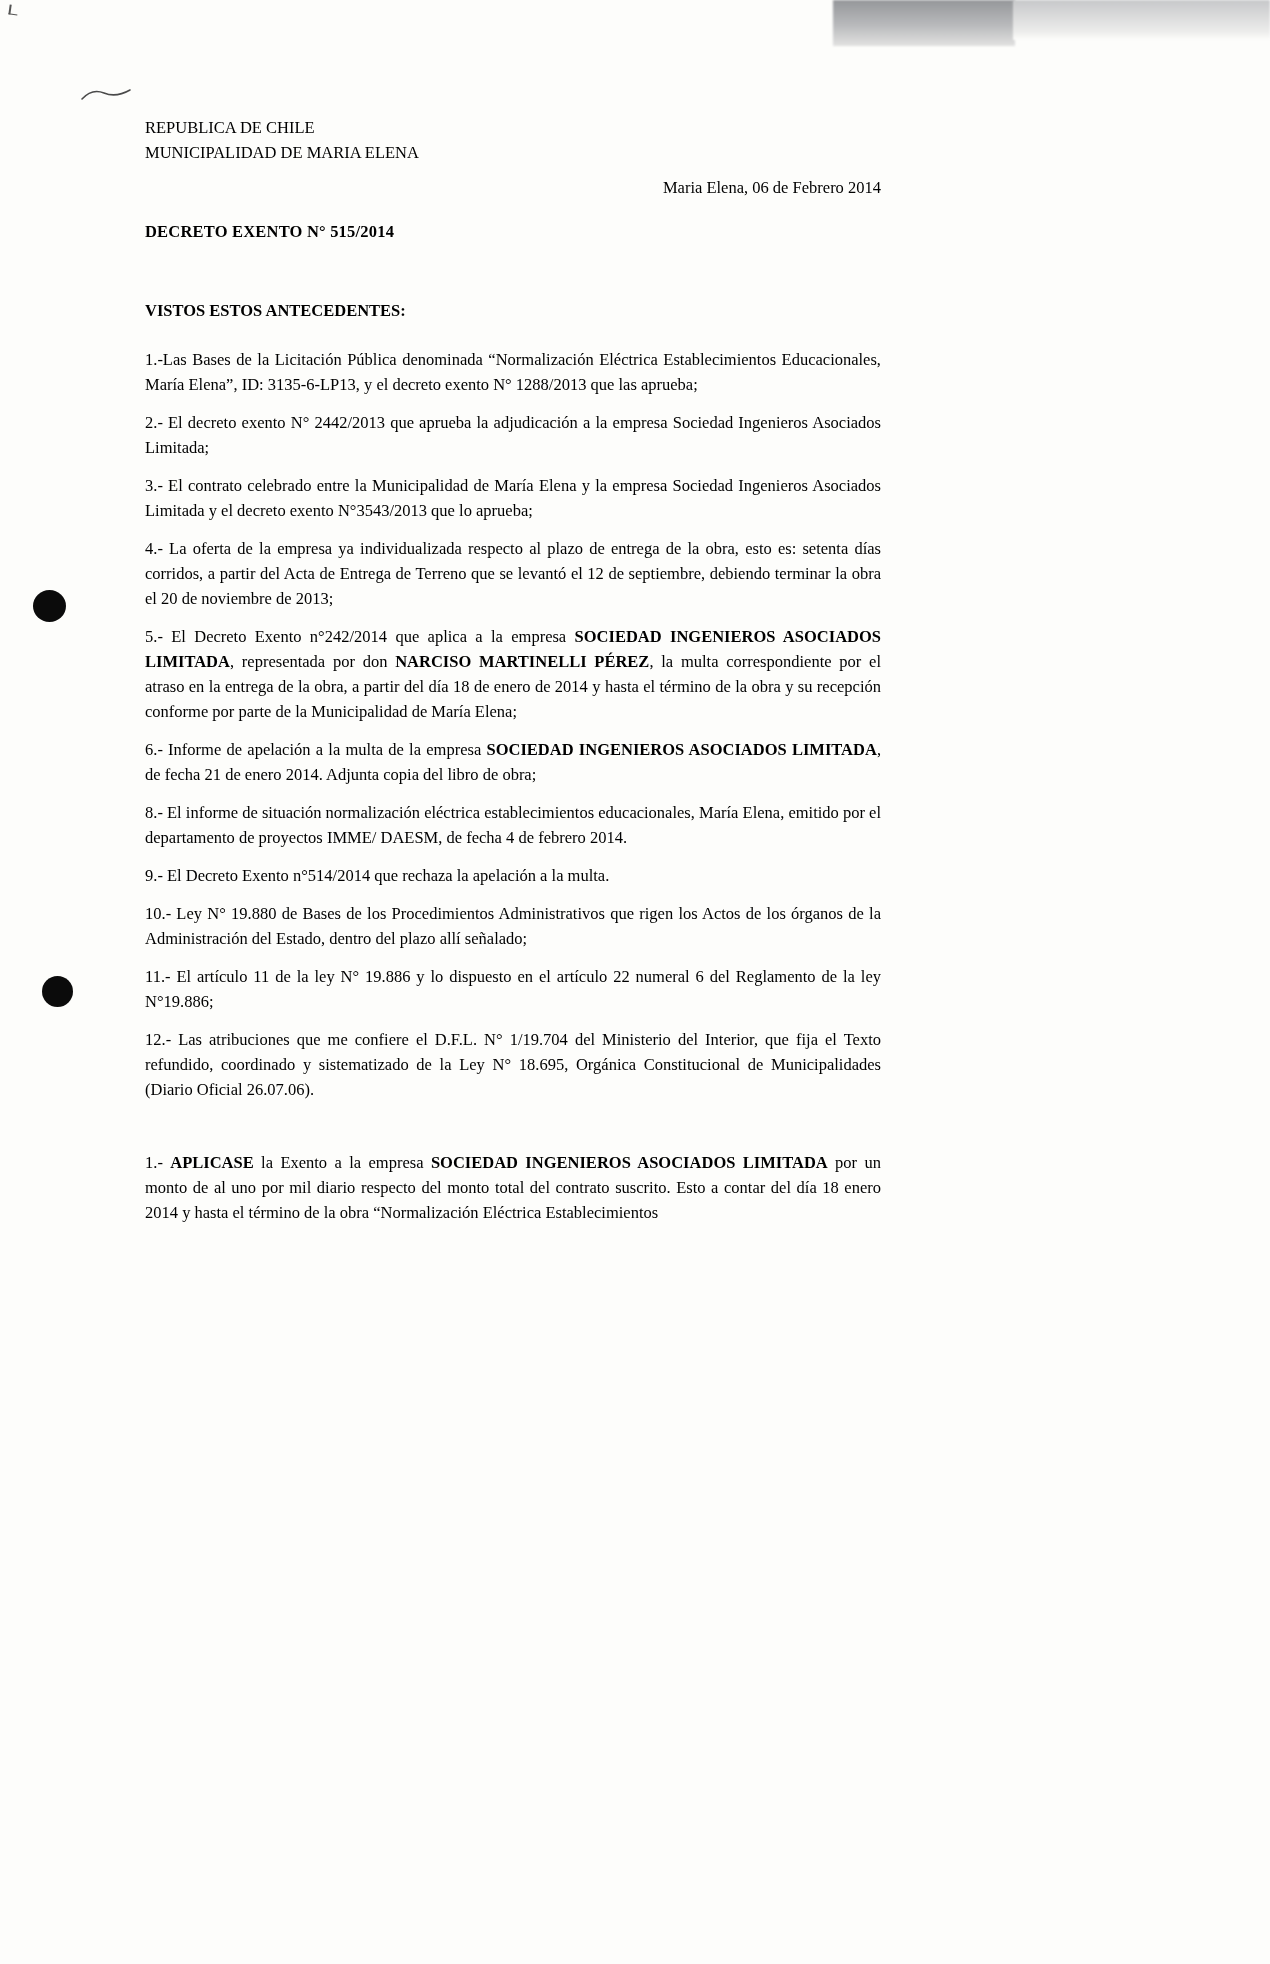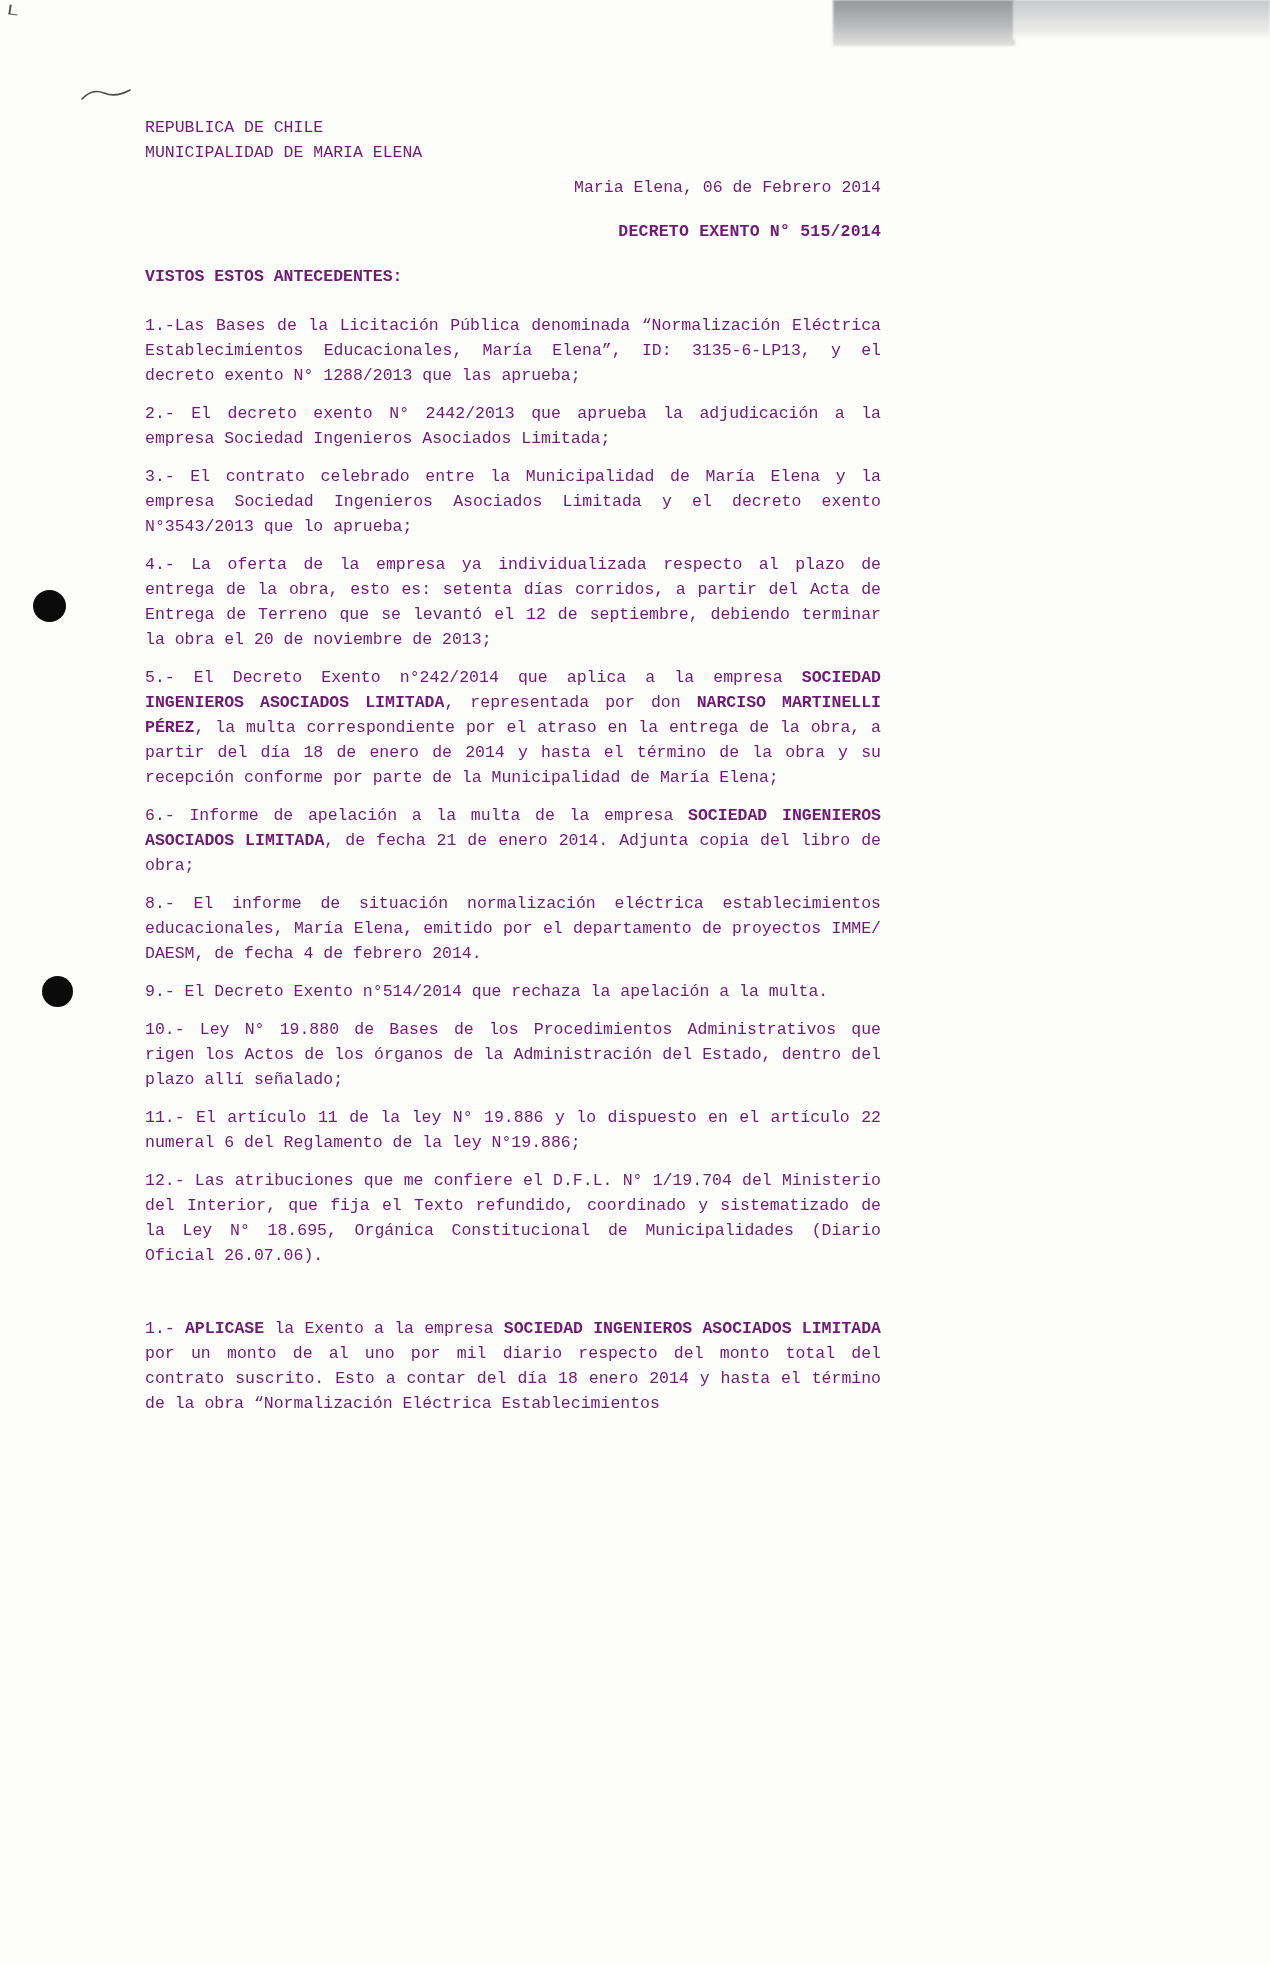--- a/index.html
+++ b/index.html
@@ -2,22 +2,22 @@
 <html><head>
 <meta charset="utf-8">
 <style>
   html, body { margin: 0; padding: 0; background: #ffffff; }
   .page {
     position: relative;
     width: 1270px;
     height: 1964px;
     background: #fdfdfb;
     overflow: hidden;
-    font-family: Liberation Mono, monospace;
-    color: #701a75;
+    font-family: Liberation Serif, serif;
+    color: #000000;
   }
   
   .smudge-dark {
     position: absolute;
     left: 833px; top: 0; width: 182px; height: 46px;
     background: linear-gradient(to bottom, #95979a 0%, #b9babc 55%, #e2e2e1 100%);
     filter: blur(1px);
   }
   .smudge-light {
     position: absolute;
@@ -40,22 +40,22 @@
 
   
   .content {
     position: absolute;
     left: 145px; top: 115px; width: 736px;
     font-size: 16.5px;
     line-height: 25px;
   }
   .letterhead div { line-height: 25px; }
   .dateline { text-align: right; margin-top: 10px; }
-  .doc-title { font-weight: 700; margin-top: 19px; letter-spacing: .2px; text-align: right; }
-  .heading { font-weight: 700; margin-top: 20px; }
+  .doc-title { font-weight: 700; margin-top: 19px; letter-spacing: .2px; }
+  .heading { font-weight: 700; margin-top: 54px; }
   .paras { margin-top: 24px; }
   .paras p.para { margin: 0 0 13px 0; text-align: justify; }
   .decreto-heading { margin-top: 62px; }
   .decreto-paras { margin-top: 48px; }
   b { font-weight: 700; }
 </style>
 </head>
 <body>
 
 <div class="page">

